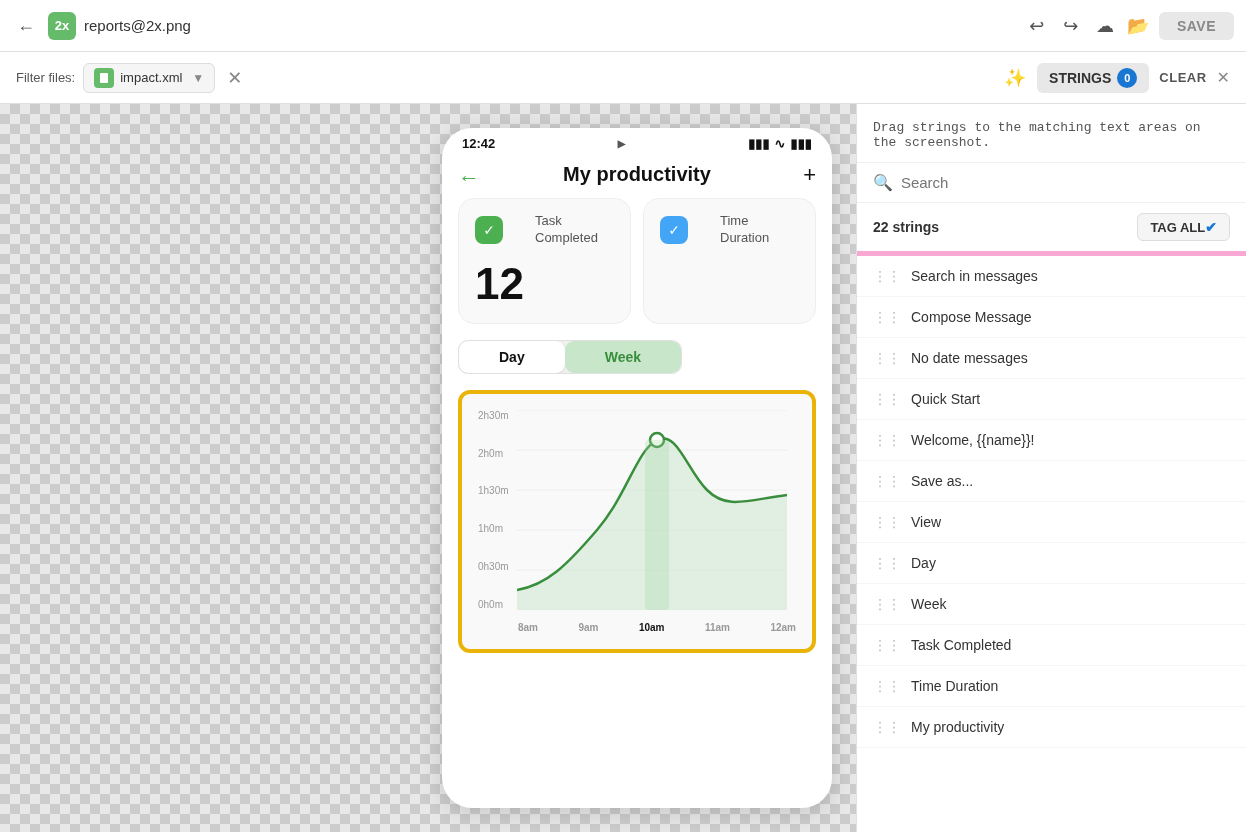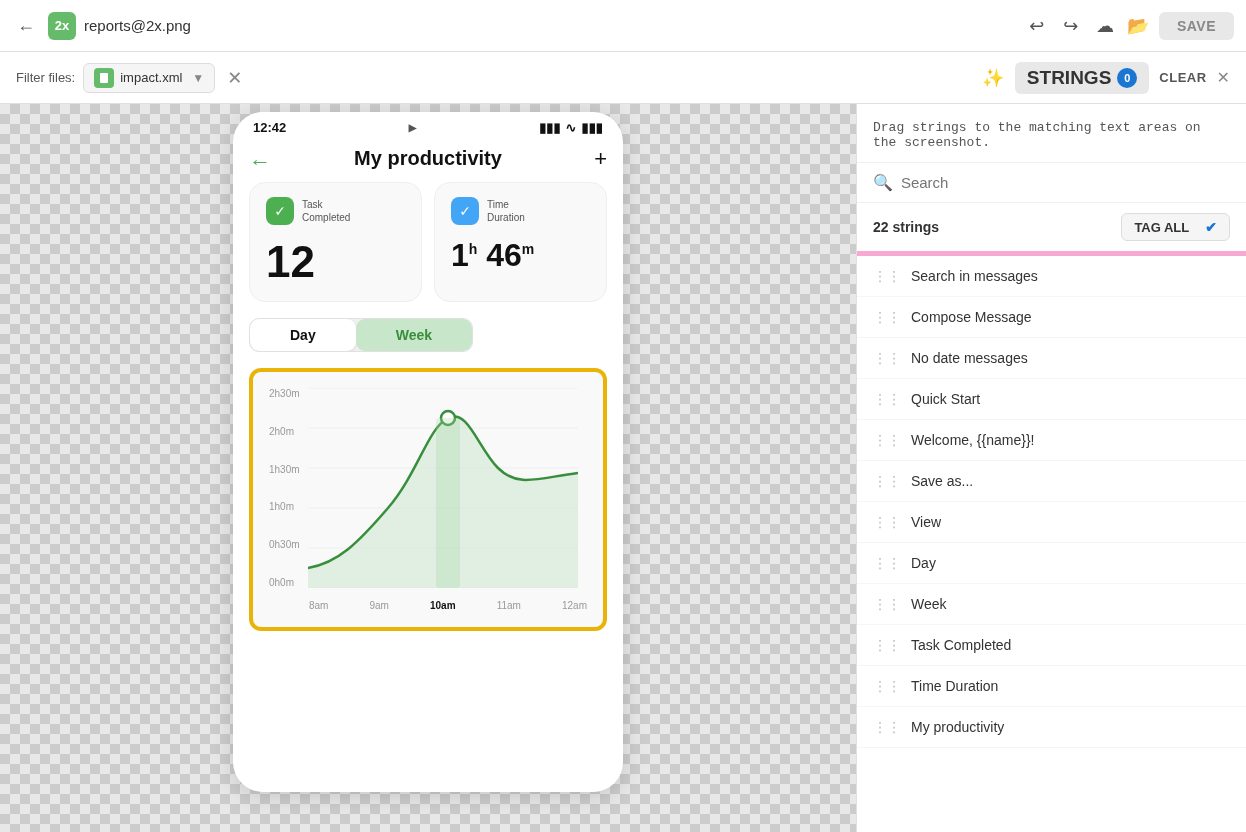--- a/index.html
+++ b/index.html
@@ -33,35 +33,35 @@
     .filter-select-text { font-size: 13px; color: #333; }
     .filter-chevron { font-size: 12px; color: #888; margin-left: 4px; }
     .filter-close { font-size: 18px; color: #888; cursor: pointer; margin-left: 4px; }
     .filter-spacer { flex: 1; }
     .filter-right { display: flex; align-items: center; gap: 10px; }
     .magic-icon { font-size: 18px; color: #888; cursor: pointer; }
     .strings-badge {
       display: flex; align-items: center; gap: 6px; background: #e8e8e8;
       border-radius: 6px; padding: 5px 12px; cursor: pointer;
     }
-    .strings-label { font-size: 19px; font-weight: 600; color: #333; }
+    .strings-label { font-size: 14px; font-weight: 600; color: #333; }
     .strings-count {
       background: #1976d2; color: white; border-radius: 50%; width: 20px; height: 20px;
       display: flex; align-items: center; justify-content: center; font-size: 11px; font-weight: 700;
     }
     .clear-btn { font-size: 13px; font-weight: 600; color: #555; cursor: pointer; letter-spacing: 0.5px; }
     .clear-x { font-size: 16px; color: #888; cursor: pointer; }
 
     
     .main { display: flex; flex: 1; overflow: hidden; }
 
     
     .canvas-area {
       flex: 1; background: repeating-conic-gradient(#ccc 0% 25%, #e8e8e8 0% 50%) 0 0 / 20px 20px;
-      display: flex; align-items: flex-start; justify-content: center; overflow: hidden; padding: 8px;
+      display: flex; align-items: flex-start; justify-content: flex-end; overflow: hidden; padding: 24px;
     }
 
     
     .phone-mockup {
       background: #ffffff; border-radius: 30px; width: 390px; min-height: 680px;
       box-shadow: 0 4px 24px rgba(0,0,0,0.15); overflow: hidden; position: relative;
     }
     .phone-status-bar {
       display: flex; align-items: center; justify-content: space-between;
       padding: 8px 20px 4px; font-size: 13px; font-weight: 600; color: #111;
@@ -83,21 +83,21 @@
     }
     .stat-header { display: flex; align-items: center; gap: 8px; margin-bottom: 12px; }
     .stat-icon-green {
       width: 28px; height: 28px; background: #4caf50; border-radius: 8px;
       display: flex; align-items: center; justify-content: center; color: white; font-size: 14px;
     }
     .stat-icon-blue {
       width: 28px; height: 28px; background: #42a5f5; border-radius: 8px;
       display: flex; align-items: center; justify-content: center; color: white; font-size: 14px;
     }
-    .stat-label { font-size: 10px; color: #555; line-height: 1.3; }
+    .stat-label { font-size: 13px; color: #555; line-height: 1.3; margin-left: 24px; }
     .stat-value { font-size: 44px; font-weight: 700; color: #111; }
 
     
     .toggle-row { display: flex; padding: 0 16px 16px; }
     .toggle-group {
       display: flex; background: #f0f0f0; border-radius: 10px; overflow: hidden;
       border: 1px solid #e0e0e0;
     }
     .toggle-btn {
       padding: 8px 40px; font-size: 14px; font-weight: 600; cursor: pointer; border: none;
@@ -109,21 +109,21 @@
     
     .chart-area {
       margin: 0 16px; background: #f9f9f9; border-radius: 12px; padding: 16px;
       border: 4px solid #eab308;
     }
     .chart-container { display: flex; }
     .y-axis { display: flex; flex-direction: column; justify-content: space-between; padding-right: 8px; height: 200px; }
     .y-label { font-size: 10px; color: #999; }
     .chart-svg-wrap { flex: 1; }
     .x-axis { display: flex; justify-content: space-between; padding-top: 8px; padding-left: 40px; }
-    .x-label { font-size: 10px; color: #999; }
+    .x-label { font-size: 10px; color: #999; font-weight: bold; }
     .x-label.active { font-weight: 700; color: #111; }
 
     
     .right-panel {
       width: 390px; background: #ffffff; border-left: 1px solid #e0e0e0;
       display: flex; flex-direction: column; overflow: hidden;
     }
     .panel-hint { padding: 16px 16px 12px; font-size: 13px; color: #555; border-bottom: 1px solid #f0f0f0; font-family: Liberation Mono, monospace; }
     .search-box {
       display: flex; align-items: center; gap: 8px; padding: 10px 16px;
@@ -133,21 +133,21 @@
     .search-input {
       border: none; outline: none; font-size: 15px; color: #333;
       background: transparent; flex: 1;
     }
     .strings-count-row {
       display: flex; align-items: center; justify-content: space-between;
       padding: 10px 16px; border-bottom: 5px solid #f9a8d4;
     }
     .strings-count-label { font-size: 14px; font-weight: 600; color: #333; }
     .tag-all-btn {
-      display: flex; align-items: center; gap: 16px; background: #f5f5f5;
+      display: flex; align-items: center; gap: 0; background: #f5f5f5;
       border: 1px solid #ddd; border-radius: 6px; padding: 5px 12px;
       font-size: 13px; font-weight: 600; color: #333; cursor: pointer;
     }
     .tag-all-check { color: #1976d2; font-size: 14px; }
 
     
     .string-list { flex: 1; overflow-y: auto; }
     .string-item {
       display: flex; align-items: center; gap: 10px; padding: 12px 16px;
       border-bottom: 1px solid #f5f5f5; cursor: grab;
@@ -225,24 +225,20 @@
             <span class="stat-label" style="white-space:pre-line;">Task
 Completed</span>
           </div>
           <div class="stat-value">12</div>
         </div>
         <div class="stat-card">
           <div class="stat-header">
             <div class="stat-icon-blue">✓</div>
             <span class="stat-label" style="white-space:pre-line;">Time
 Duration</span>
-          </div>
-          <div style="font-size:32px;font-weight:700;color:#111;">
-            <span>1</span><sup style="font-size:14px;font-weight:600;">h</sup>
-            <span>46</span><sup style="font-size:14px;font-weight:600;">m</sup>
           </div>
         </div>
       </div>
 
       <div class="toggle-row">
         <div class="toggle-group">
           <button class="toggle-btn active">Day</button>
           <button class="toggle-btn selected">Week</button>
         </div>
       </div>

